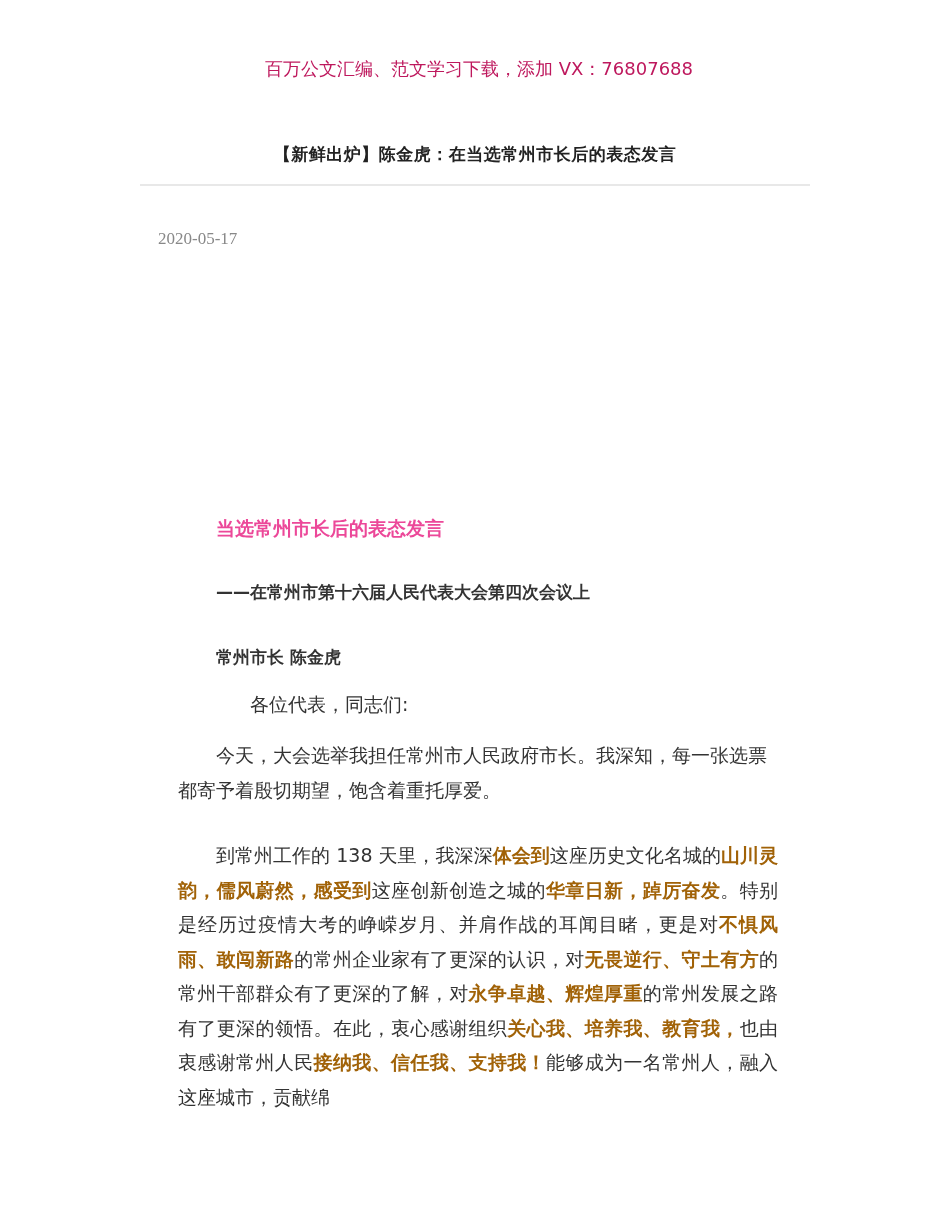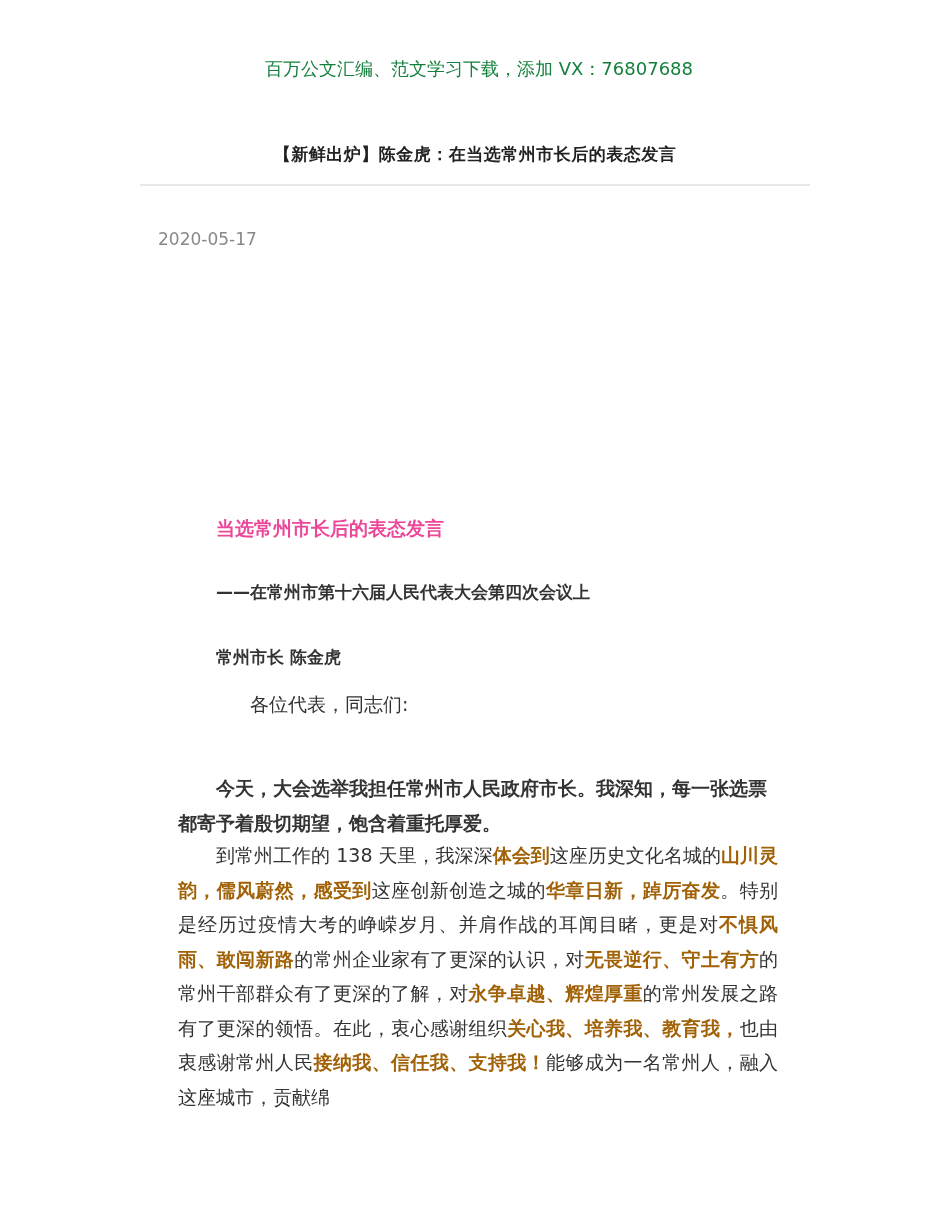--- a/index.html
+++ b/index.html
@@ -14,21 +14,21 @@
       font-family: "DejaVu Sans", "Liberation Sans", sans-serif;
       color: #333333;
     }
     .banner {
       position: absolute;
       top: 56px;
       left: 0;
       width: 950px;
       text-align: center;
       font-size: 18px;
-      color: #15803d;
+      color: #be185d;
       letter-spacing: 0px;
       line-height: 26px;
       padding-left: 8px;
     }
     .title {
       position: absolute;
       top: 136px;
       left: 140px;
       width: 670px;
       text-align: center;
@@ -45,20 +45,21 @@
       height: 2px;
       background: #e8e8e8;
     }
     .date {
       position: absolute;
       top: 228px;
       left: 158px;
       font-size: 17px;
       color: #888888;
       line-height: 22px;
+      font-family: Liberation Serif, serif;
     }
     .article-head {
       position: absolute;
       top: 512px;
       left: 216px;
       width: 560px;
     }
     .head-title {
       font-size: 19px;
       font-weight: bold;
@@ -84,23 +85,22 @@
       font-size: 19px;
       color: #333333;
       line-height: 34.5px;
     }
     .greeting {
       top: 674px;
       text-indent: 72px;
       margin-top: 13px;
     }
     .p1 {
-      top: 771px;
+      top: 738px;
       text-indent: 38px;
-      font-weight: bold;
     }
     .p2 {
       top: 838px;
       text-indent: 38px;
       text-align: justify;
     }
     .body-text b {
       font-weight: bold;
       color: #a16207;
     }

